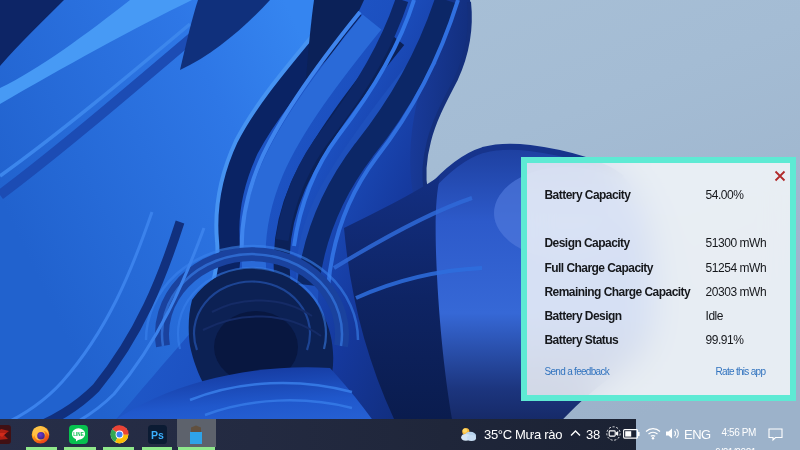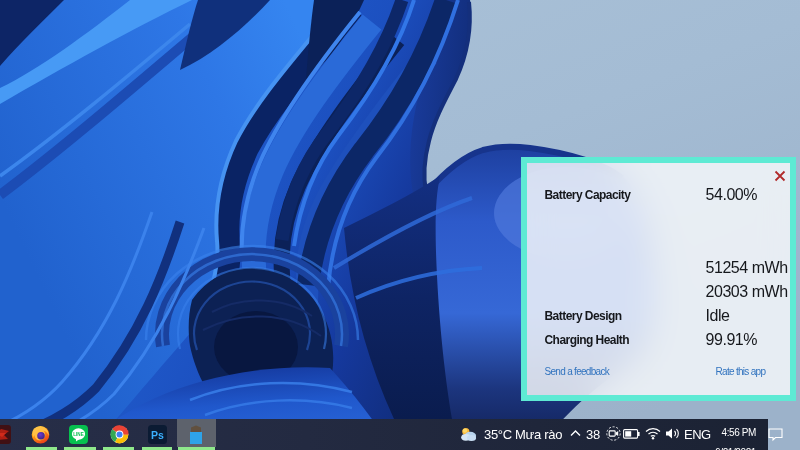--- a/index.html
+++ b/index.html
@@ -4,25 +4,25 @@
 <style>
 html,body{margin:0;padding:0;background:#000}
 #stage{position:relative;width:800px;height:450px;overflow:hidden;font-family:"Liberation Sans",sans-serif}
 #wall{position:absolute;left:0;top:0}
 
 #popup{position:absolute;left:520.5px;top:157px;width:263px;height:232px;
   border:6px solid #5eead4;background:rgba(245,248,250,0.84);
   backdrop-filter:blur(16px);-webkit-backdrop-filter:blur(16px);}
 #popup .row{position:absolute;left:0;width:100%;height:16px;line-height:16px;font-size:12.5px;color:#16181c}
 #popup .lab{position:absolute;left:18px;font-weight:bold;font-size:12px;letter-spacing:-0.55px}
-#popup .val{position:absolute;left:179px;font-size:16px;letter-spacing:-0.45px}
+#popup .val{position:absolute;left:179px;font-size:12px;letter-spacing:-0.45px}
 #popup .link{color:#3274bf;font-size:10px;letter-spacing:-0.7px}
 #xbtn{position:absolute;right:5px;top:3px;width:14px;height:14px}
 
-#bar{position:absolute;left:0;top:419px;width:768px;height:31px;
+#bar{position:absolute;left:0;top:419px;width:636px;height:31px;
   background:linear-gradient(90deg,#272e48 0%,#232a41 40%,#1b2233 100%)}
 .uline{position:absolute;top:28px;height:3px;background:#8fe88b}
 .ticon{position:absolute;top:2px}
 #bar .txt{position:absolute;color:#fff;font-size:13px;line-height:31px;top:0;letter-spacing:-0.3px}
 #clock{position:absolute;left:702px;top:4px;width:54px;text-align:right;color:#fff;font-size:10px;line-height:20px;letter-spacing:-0.4px}
 #activebg{position:absolute;left:177px;top:0;width:39px;height:28px;background:#5d626c}
 </style>
 </head>
 <body>
 <div id="stage">
@@ -125,32 +125,38 @@
 </svg>
 
 <div id="popup">
   <svg id="xbtn" viewBox="0 0 14 14" style="right:3px;top:6px">
         <path d="M2.5,2.5 L11.5,11.5 M11.5,2.5 L2.5,11.5" stroke="#b02a2a" stroke-width="1.8"></path>
       </svg>
   <div class="row" style="top:24px">
         <span class="lab">Battery Capacity</span>
         <span class="val">54.00%</span>
       </div>
+  <div class="row" style="top:72px">
+        <span class="lab">Design Capacity</span>
+        <span class="val">51300 mWh</span>
+      </div>
   <div class="row" style="top:97px">
+        <span class="lab">Full Charge Capacity</span>
         <span class="val">51254 mWh</span>
       </div>
   <div class="row" style="top:121px">
+        <span class="lab">Remaining Charge Capacity</span>
         <span class="val">20303 mWh</span>
       </div>
   <div class="row" style="top:145px">
         <span class="lab">Battery Design</span>
         <span class="val">Idle</span>
       </div>
   <div class="row" style="top:169px">
-        <span class="lab">Charging Health</span>
+        <span class="lab">Battery Status</span>
         <span class="val">99.91%</span>
       </div>
   <div class="row" style="top:201px">
         <span class="link" style="position:absolute;left:18px">Send a feedback</span>
         <span class="link" style="position:absolute;left:189px">Rate this app</span>
       </div>
 </div>
 
 <div id="bar">
   <div id="activebg"></div>

